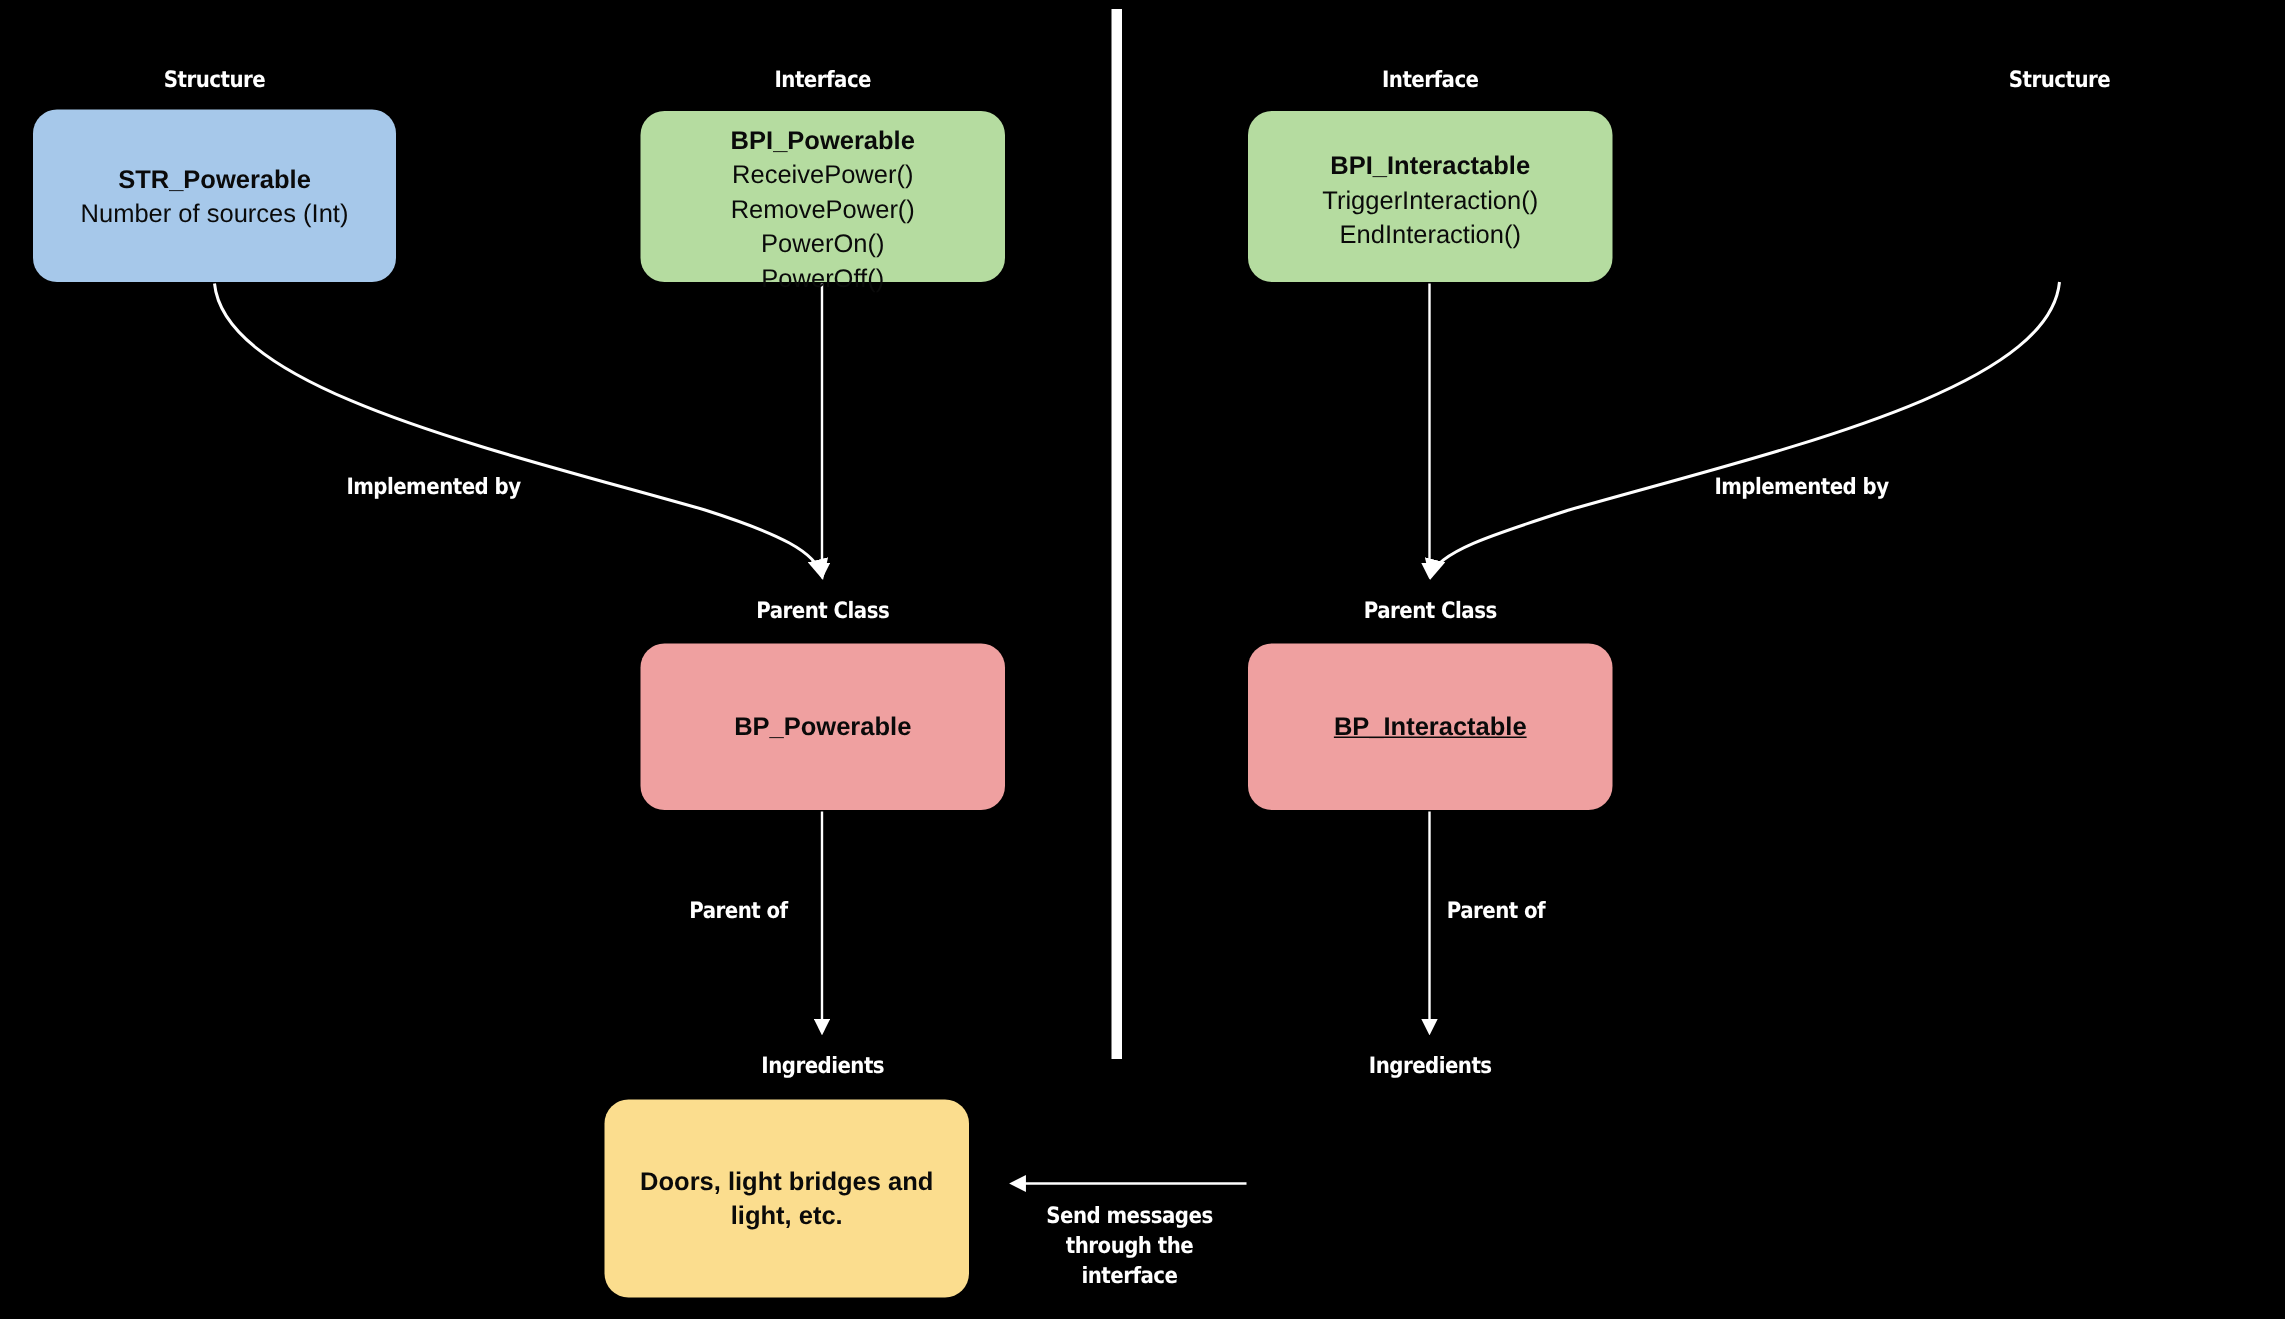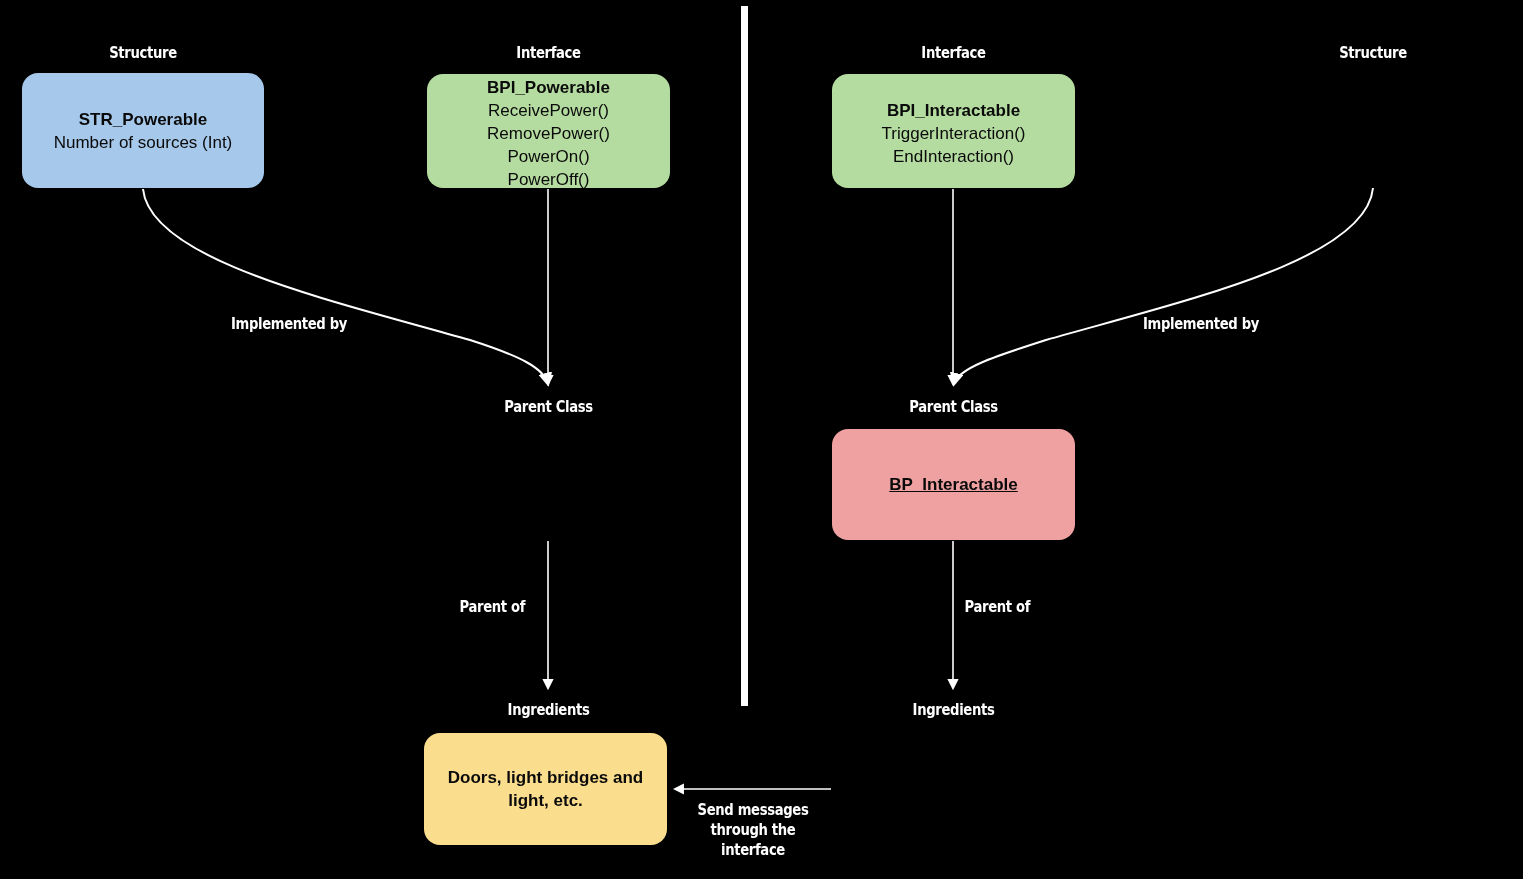--- a/index.html
+++ b/index.html
@@ -78,21 +78,21 @@
     line-height: 23px;
   }
 
   .node-blue   { background: #a6c8ea; }
   .node-green  { background: #b5dca0; }
   .node-pink   { background: #efa0a0; }
   .node-yellow { background: #fbdd8e; }
 
   
   .node.iface {
-    justify-content: center;
+    justify-content: space-between;
     padding-top: 8px;
   }
 
   
   .node-pink .line, .node-yellow .line {
     font-weight: bold;
   }
 
   
   #divider {
@@ -143,26 +143,29 @@
     <div class="line">ReceivePower()</div>
     <div class="line">RemovePower()</div>
     <div class="line">PowerOn()</div>
     <div class="line">PowerOff()</div>
   </div>
 
   <div class="edge-label" style="left:223px; top:314px;">Implemented by</div>
 
   <div class="caption" style="left:427px; top:398px; width:243px;">Parent Class</div>
 
+  <div class="node node-pink" style="left:427px; top:429px; width:243px; height:111px;">
+    <div class="title">BP_Powerable</div>
+  </div>
 
   <div class="edge-label" style="left:455px; top:597px;">Parent of</div>
 
   <div class="caption" style="left:427px; top:701px; width:243px;">Ingredients</div>
 
-  <div class="node node-yellow" style="left:424px; top:733px; width:243px; height:112px;">
+  <div class="node node-yellow" style="left:403px; top:733px; width:243px; height:132px;">
     <div class="line">Doors, light bridges and</div>
     <div class="line">light, etc.</div>
   </div>
 
   <div class="caption" style="left:832px; top:44px; width:243px;">Interface</div>
 
   <div class="node node-green iface" style="left:832px; top:74px; width:243px; height:114px; justify-content:center;">
     <div class="title">BPI_Interactable</div>
     <div class="line">TriggerInteraction()</div>
     <div class="line">EndInteraction()</div>

